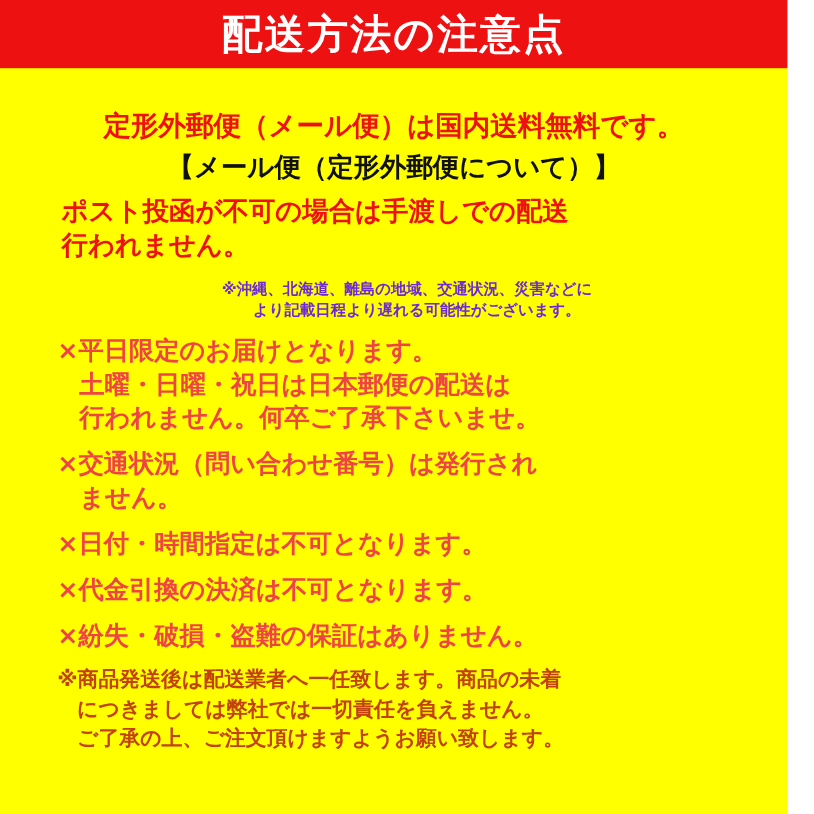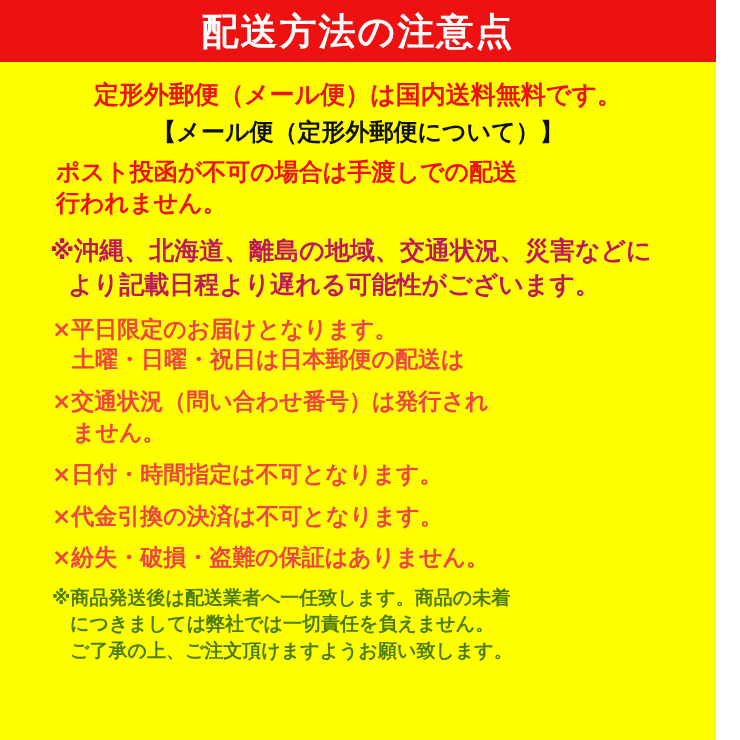--- a/index.html
+++ b/index.html
@@ -32,21 +32,21 @@
   }
   .header-title {
     color: #ffffff;
     font-size: 37px;
     font-weight: bold;
     letter-spacing: 2px;
     line-height: 1;
     white-space: nowrap;
   }
   .body-area {
-    padding: 8px 26px 0 26px;
+    padding: 28px 26px 0 26px;
     box-sizing: border-box;
   }
   .line {
     line-height: 1.32;
     margin: 0;
     font-weight: bold;
   }
   .red { color: #ee1111; }
   .black { color: #111111; }
 
@@ -63,25 +63,26 @@
     margin-bottom: 8px;
   }
   .block {
     margin-bottom: 8px;
   }
   .l-post {
     font-size: 24px;
     padding-left: 30px;
   }
   .note {
-    font-size: 25px;
-    color: #be185d;
+    font-size: 14px;
+    color: #6d28d9;
     padding-left: 24px;
     line-height: 1.35;
     font-weight: bold;
+    text-align: center;
   }
   .note .hang {
     padding-left: 18px;
     display: block;
   }
   .x-item {
     font-size: 23px;
     color: #ef4444;
     padding-left: 26px;
     line-height: 1.34;
@@ -93,21 +94,21 @@
     padding-left: 20px;
   }
   .x-item .sub2 {
     display: block;
     padding-left: 20px;
   }
   .gap-s { height: 6px; }
   .gap-m { height: 12px; }
   .footnote {
     font-size: 19px;
-    color: #4d7c0f;
+    color: #c2410c;
     padding-left: 26px;
     line-height: 1.38;
     font-weight: bold;
   }
   .footnote .hang {
     display: block;
     padding-left: 18px;
   }
 </style>
 </head>
@@ -135,20 +136,21 @@
     <div class="note">
       <span>※沖縄、北海道、離島の地域、交通状況、災害などに</span>
       <span class="hang">より記載日程より遅れる可能性がございます。</span>
     </div>
 
     <div class="gap-m"></div>
 
     <div class="x-item">
       <span>×平日限定のお届けとなります。</span>
       <span class="sub">土曜・日曜・祝日は日本郵便の配送は</span>
+      <span class="sub2">行われません。何卒ご了承下さいませ。</span>
     </div>
 
     <div class="gap-s"></div>
 
     <div class="x-item">
       <span>×交通状況（問い合わせ番号）は発行され</span>
       <span class="sub">ません。</span>
     </div>
 
     <div class="gap-s"></div>

